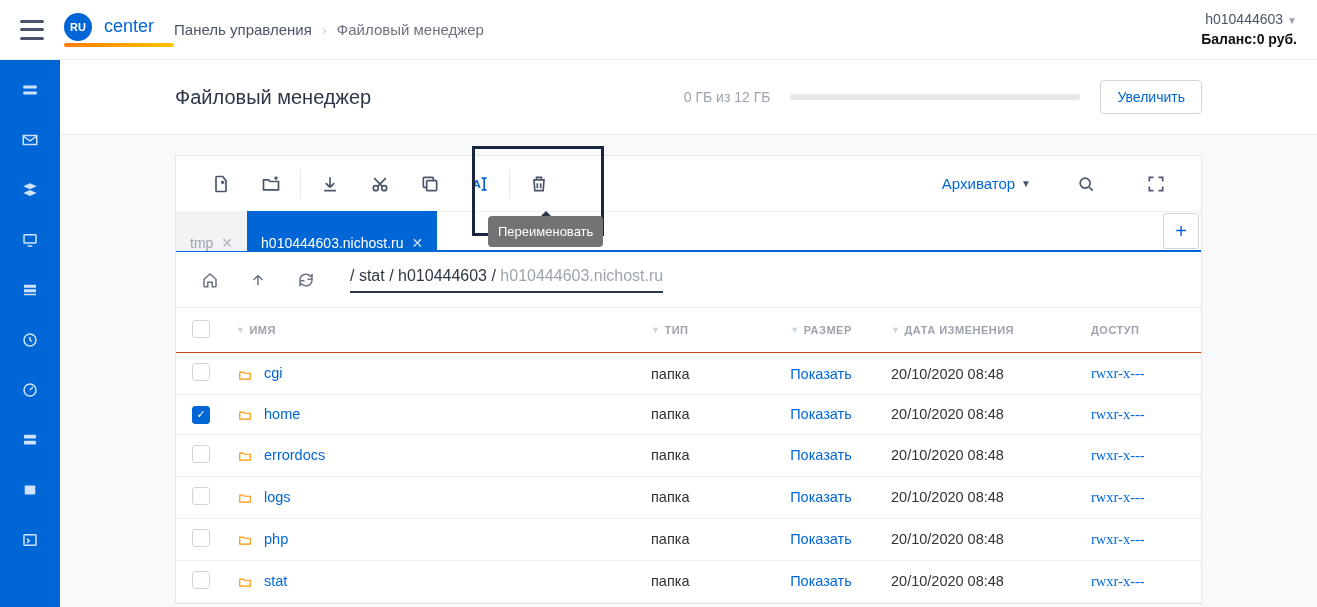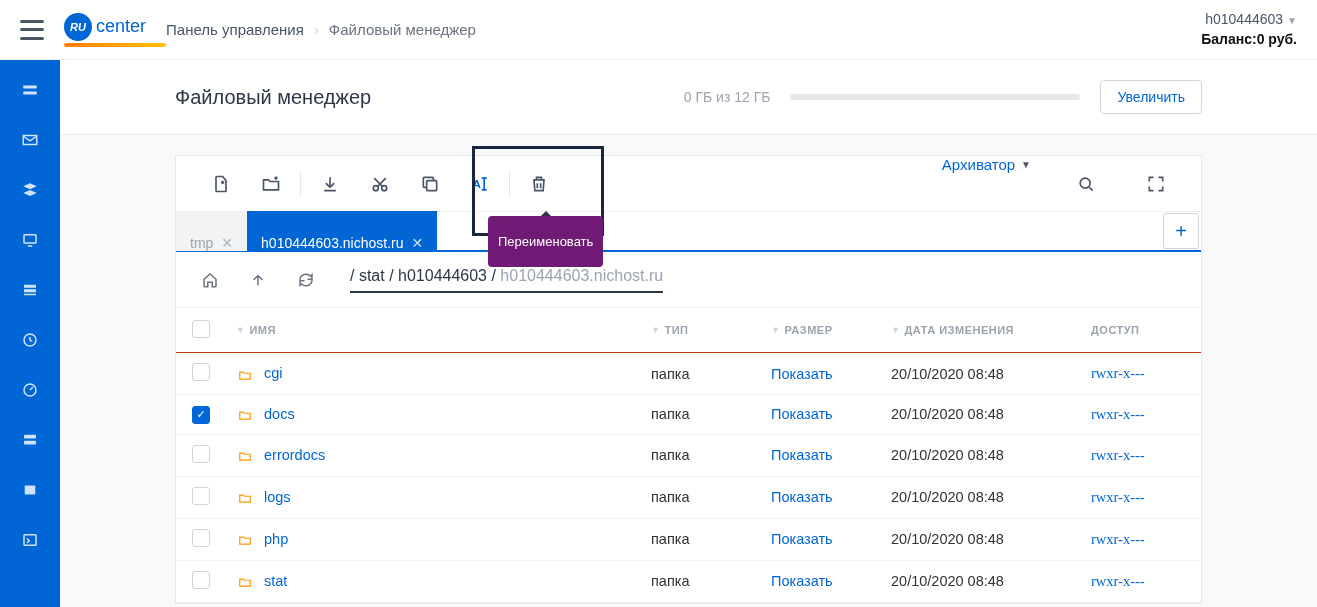--- a/index.html
+++ b/index.html
@@ -2,21 +2,21 @@
 <html><head>
 <meta charset="utf-8">
 <style>
   * { box-sizing: border-box; margin: 0; padding: 0; }
   body { font-family: -apple-system, BlinkMacSystemFont, "Segoe UI", Arial, sans-serif; background: #fff; color: #333; width: 1317px; height: 607px; overflow: hidden; }
   
   .header { display: flex; align-items: center; height: 60px; padding: 0 20px; border-bottom: 1px solid #eee; }
   .hamburger { width: 24px; height: 20px; cursor: pointer; display: flex; flex-direction: column; justify-content: space-between; margin-right: 20px; }
   .hamburger span { display: block; height: 3px; background: #4a5568; border-radius: 2px; }
   .logo { display: flex; align-items: center; margin-right: 20px; }
-  .logo-badge { width: 28px; height: 28px; background: #0066d6; border-radius: 50%; color: #fff; font-weight: bold; font-size: 11px; display: flex; align-items: center; justify-content: center; margin-right: 4px; font-style: italic; }
+  .logo-badge { width: 28px; height: 28px; background: #0066d6; border-radius: 50%; color: #fff; font-weight: bold; font-size: 11px; display: flex; align-items: center; justify-content: center; margin-right: 12px; }
   .logo-text { color: #0066d6; font-weight: 500; font-size: 18px; }
   .logo-underline { height: 4px; background: linear-gradient(90deg, #ff7a00 0%, #ffc400 100%); border-radius: 2px; margin-top: 2px; }
   .logo-wrap { display: flex; flex-direction: column; }
   .breadcrumb { display: flex; align-items: center; color: #6b7280; font-size: 15px; gap: 10px; }
   .breadcrumb .active { color: #4a5568; }
   .breadcrumb .sep { color: #cbd5e0; }
   .header-right { margin-left: auto; text-align: right; font-size: 14px; line-height: 1.4; }
   .acct { color: #4a5568; cursor: pointer; }
   .acct .caret { color: #9ca3af; margin-left: 4px; font-size: 10px;}
   .balance { color: #111; font-weight: 600; }
@@ -35,23 +35,23 @@
   .btn-increase { padding: 8px 16px; border: 1px solid #d1d5db; background: #fff; color: #0066d6; font-size: 14px; border-radius: 4px; cursor: pointer; font-weight:500;}
 
   .panel { margin: 20px 115px; background: #fff; border: 1px solid #e5e7eb; position: relative; }
 
   .toolbar { display: flex; align-items: center; height: 56px; border-bottom: 1px solid #eef0f2; padding: 0 20px; }
   .tool-group { display: flex; align-items: center; }
   .tool-btn { width: 50px; height: 56px; display: flex; align-items: center; justify-content: center; cursor: pointer; color: #4a5568; position: relative; }
   .tool-btn svg { width: 20px; height: 20px; }
   .tool-sep { width: 1px; height: 28px; background: #e5e7eb; margin: 0 4px; }
   .highlight-box { position: absolute; border: 3px solid #1a2540; pointer-events: none; }
-  .tooltip { position: absolute; background: #701a75; color: #fff; font-size: 13px; padding: 18px 10px; border-radius: 4px; white-space: nowrap; z-index: 10; }
+  .tooltip { position: absolute; background: #737373; color: #fff; font-size: 13px; padding: 8px 10px; border-radius: 4px; white-space: nowrap; z-index: 10; }
   .tooltip::before { content: ''; position: absolute; top: -5px; left: 50%; transform: translateX(-50%); border-left: 5px solid transparent; border-right: 5px solid transparent; border-bottom: 5px solid #2d3748; }
-  .tool-right { margin-left: auto; display: flex; align-items: flex-start; gap: 20px; }
+  .tool-right { margin-left: auto; display: flex; align-items: center; gap: 20px; }
   .archiver { color: #0066d6; font-size: 15px; cursor: pointer; display:flex; align-items:center; gap:6px; margin-right:10px;}
   .archiver .caret { font-size: 10px; color: #4a5568; }
 
   .tabs { display: flex; align-items: center; height: 40px; border-bottom: 2px solid #0066d6; position: relative; }
   .tab { display: flex; align-items: flex-end; height: 40px; padding: 0 14px; font-size: 14px; cursor: pointer; gap: 8px; }
   .tab.inactive { background: #f1f3f5; color: #9ca3af; }
   .tab.active { background: #0066d6; color: #fff; }
   .tab .close { font-size: 14px; opacity: 0.8; }
   .tab-add { margin-left: auto; width: 36px; height: 36px; border: 1px solid #d1d5db; display: flex; align-items: center; justify-content: center; color: #0066d6; font-size: 20px; cursor: pointer; margin-right:2px; border-radius:3px;}
 
@@ -68,21 +68,21 @@
   tbody td { padding: 10px; border-bottom: 1px solid #eef0f2; font-size: 14.5px; vertical-align: middle; }
   .chk { width: 18px; height: 18px; border: 1px solid #d1d5db; border-radius: 3px; display: inline-flex; align-items:center; justify-content:center; cursor: pointer; }
   .chk.checked { background: #0066d6; border-color: #0066d6; color: #fff; font-size: 11px; }
   .folder-icon { width: 18px; height: 14px; display: inline-block; margin-right: 10px; vertical-align: middle; }
   .folder-icon svg { width: 18px; height: 14px; }
   .name-link { color: #0066d6; cursor: pointer; }
   .size-link { color: #0066d6; cursor: pointer; }
   .perm-link { color: #0066d6; cursor: pointer; font-family: Liberation Serif, serif; }
   .col-chk { width: 50px; text-align:center;}
   .col-type { width: 120px; }
-  .col-size { width: 120px; }
+  .col-size { width: 120px; text-align: center; }
   .col-date { width: 200px; }
   .col-perm { width: 120px; }
 </style>
 </head>
 <body>
 
 <div class="header">
   <div class="hamburger">
     <span></span>
       <span></span>
@@ -313,21 +313,21 @@
                   </svg></span><span class="name-link">cgi</span></td>
               <td class="col-type">папка</td>
               <td class="col-size"><span class="size-link">Показать</span></td>
               <td class="col-date">20/10/2020 08:48</td>
               <td class="col-perm"><span class="perm-link">rwxr-x---</span></td>
             </tr>
             <tr>
               <td class="col-chk"><span class="chk checked">✓</span></td>
               <td><span class="folder-icon"><svg viewBox="0 0 24 24" fill="none" stroke="#ff9500" stroke-width="2">
                     <path d="M3 7h6l2 2h10v10H3z"></path>
-                  </svg></span><span class="name-link">docs</span></td>
+                  </svg></span><span class="name-link">home</span></td>
               <td class="col-type">папка</td>
               <td class="col-size"><span class="size-link">Показать</span></td>
               <td class="col-date">20/10/2020 08:48</td>
               <td class="col-perm"><span class="perm-link">rwxr-x---</span></td>
             </tr>
             <tr>
               <td class="col-chk"><span class="chk"></span></td>
               <td><span class="folder-icon"><svg viewBox="0 0 24 24" fill="none" stroke="#ff9500" stroke-width="2">
                     <path d="M3 7h6l2 2h10v10H3z"></path>
                   </svg></span><span class="name-link">errordocs</span></td>

